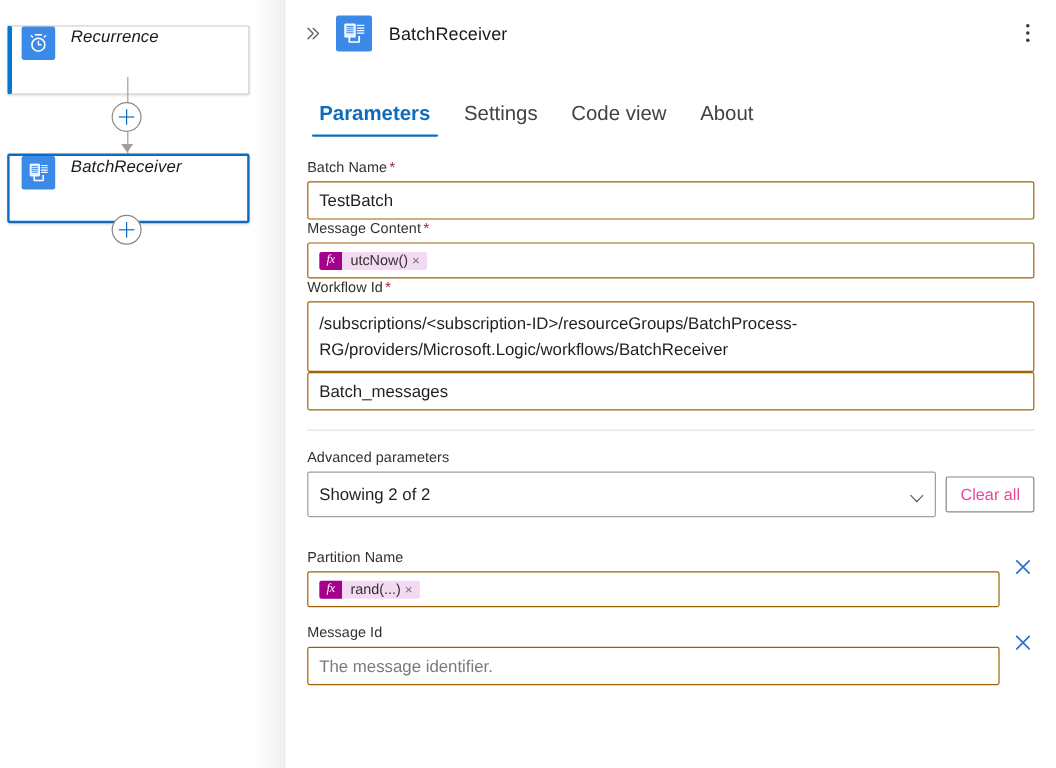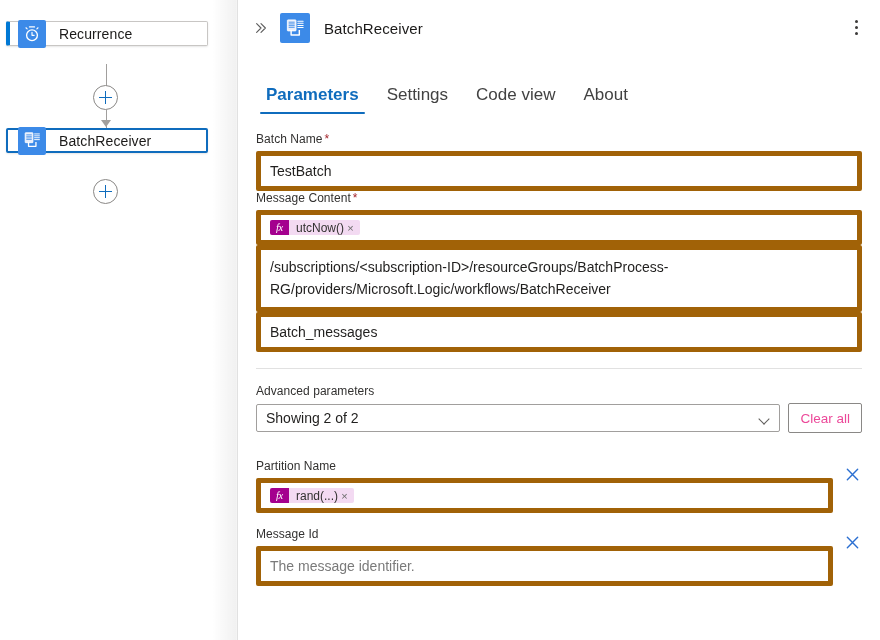--- a/index.html
+++ b/index.html
@@ -45,28 +45,28 @@
     top: 0;
     right: 0;
     width: 1px;
     height: 640px;
     background: #e1e1e1;
   }
 
   .node {
     position: absolute;
     box-sizing: border-box;
-    height: 25px;
-    display: flex;
-    align-items: center;
+    height: 58px;
+    display: flex;
     background: #ffffff;
     border: 1px solid #c8c6c4;
     border-radius: 2px;
     box-shadow: 0 1px 2px rgba(0,0,0,0.10);
     padding-left: 11px;
+    font-style: italic;
   }
   .node-trigger {
     left: 6px;
     top: 21px;
     width: 202px;
     border-left: 4px solid #0078d4;
     padding-left: 8px;
   }
   .node-selected {
     left: 6px;
@@ -244,21 +244,21 @@
     letter-spacing: 0.05px;
   }
   .req {
     color: #a4262c;
     margin-left: 2px;
   }
   .input {
     box-sizing: border-box;
     width: 100%;
     min-height: 30px;
-    border: 5px solid #a16207;
+    border: 1px solid #a16207;
     border-radius: 2px;
     background: #ffffff;
     font-size: 14px;
     color: #201f1e;
     padding: 5px 9px;
     line-height: 20px;
     display: flex;
     align-items: center;
     white-space: nowrap;
   }
@@ -311,21 +311,21 @@
   }
 
   .adv-row {
     display: flex;
     align-items: center;
     gap: 8px;
   }
   .select {
     box-sizing: border-box;
     flex: 1;
-    height: 28px;
+    height: 38px;
     border: 1px solid #a19f9d;
     border-radius: 2px;
     background: #ffffff;
     font-size: 14px;
     color: #201f1e;
     padding: 0 9px;
     display: flex;
     align-items: center;
     justify-content: space-between;
     cursor: pointer;
@@ -481,20 +481,21 @@
         <label class="field-label"><span>Message Content</span><span class="req">*</span></label>
         <div class="input">
           <span class="token">
             <span class="token-fx">fx</span>
             <span class="token-text"><span>utcNow()</span> <span class="token-x">×</span></span>
           </span>
         </div>
       </div>
 
       <div class="field">
+        <label class="field-label"><span>Workflow Id</span><span class="req">*</span></label>
         <div class="input multiline">/subscriptions/&lt;subscription-ID&gt;/resourceGroups/BatchProcess-RG/providers/Microsoft.Logic/workflows/BatchReceiver</div>
       </div>
 
       <div class="field">
         <div class="input">Batch_messages</div>
       </div>
 
       <div class="divider"></div>
 
       <div class="field">

